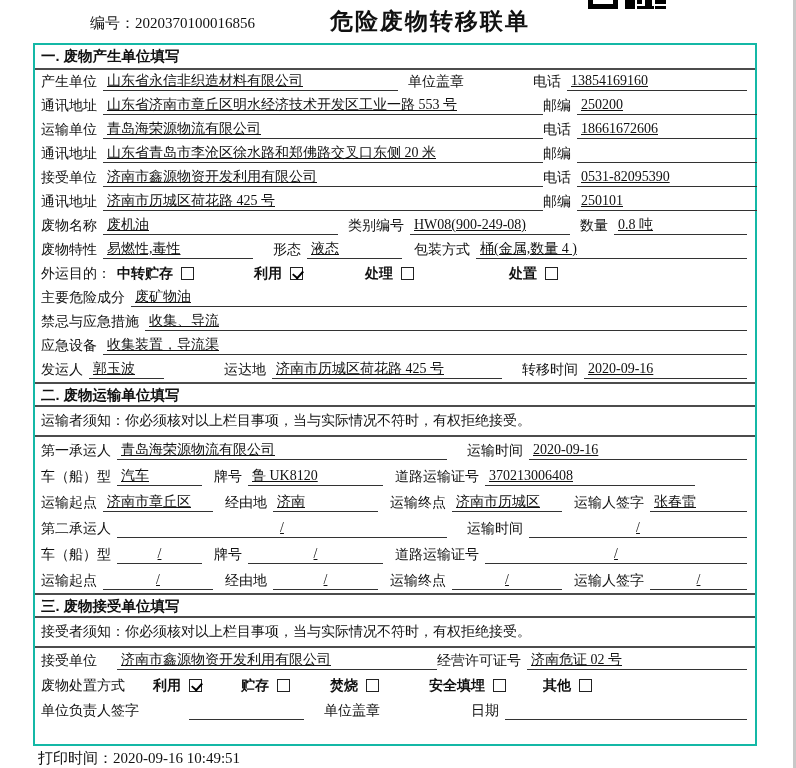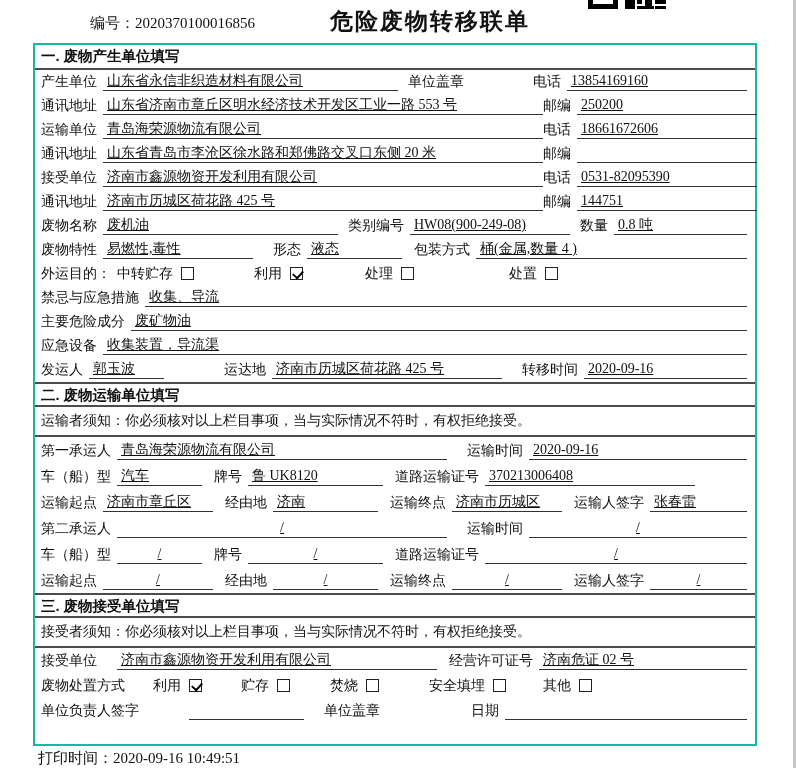--- a/index.html
+++ b/index.html
@@ -19,21 +19,21 @@
   .notice { height:30px; line-height:28px; padding-left:6px; font-size:14px; border-bottom:2px solid #4c4c4c; white-space:nowrap; }
   .row { display:flex; align-items:flex-end; height:24px; padding:0 8px 3px 6px; font-size:14px; }
   .row.r26 { height:26px; }
   .row.r25 { height:25px; }
   .lbl { white-space:nowrap; line-height:18px; flex:none; }
   .val { border-bottom:1.5px solid #333; white-space:nowrap; line-height:18px; height:19px;
          padding-left:4px; margin-left:6px; overflow:hidden; flex:none;text-decoration:underline; }
   .fill { flex:1 1 auto; }
   .c { text-align:center; padding-left:0; }
   .ml-a { margin-left:auto; }
-  .opt { display:flex; align-items:center; height:19px; line-height:18px; flex:none; }
+  .opt { display:flex; align-items:center; height:19px; line-height:18px; flex:none;font-weight:bold; }
   .cb { width:13px; height:13px; border:1.5px solid #222; margin-left:8px; position:relative; flex:none; background:#fff; }
   .cb.checked::after { content:""; position:absolute; left:1.5px; top:1.5px; width:8px; height:5px;
                        border-left:2px solid #000; border-bottom:2px solid #000; transform:rotate(-48deg); }
   .footer { position:absolute; left:38px; top:749px; font-size:15px; white-space:nowrap; }
 </style>
 </head>
 <body>
 
 <div class="page">
 
@@ -92,21 +92,21 @@
       <span class="lbl">接受单位</span>
       <span class="val" style="width:440px">济南市鑫源物资开发利用有限公司</span>
       <span class="lbl ml-a">电话</span>
       <span class="val" style="width:180px">0531-82095390</span>
     </div>
 
     <div class="row">
       <span class="lbl">通讯地址</span>
       <span class="val" style="width:440px">济南市历城区荷花路 425 号</span>
       <span class="lbl ml-a">邮编</span>
-      <span class="val" style="width:180px">144751</span>
+      <span class="val" style="width:180px">250101</span>
     </div>
 
     <div class="row">
       <span class="lbl">废物名称</span>
       <span class="val" style="width:235px">废机油</span>
       <span class="lbl" style="margin-left:10px">类别编号</span>
       <span class="val" style="width:160px">HW08(900-249-08)</span>
       <span class="lbl" style="margin-left:10px">数量</span>
       <span class="val fill">0.8 吨</span>
     </div>
@@ -134,27 +134,27 @@
         <span>处理</span>
         <span class="cb"></span>
       </span>
       <span class="opt" style="margin-left:95px">
         <span>处置</span>
         <span class="cb"></span>
       </span>
     </div>
 
     <div class="row">
+      <span class="lbl">主要危险成分</span>
+      <span class="val fill">废矿物油</span>
+    </div>
+
+    <div class="row">
       <span class="lbl">禁忌与应急措施</span>
       <span class="val fill">收集、导流</span>
-    </div>
-
-    <div class="row">
-      <span class="lbl">主要危险成分</span>
-      <span class="val fill">废矿物油</span>
     </div>
 
     <div class="row">
       <span class="lbl">应急设备</span>
       <span class="val fill">收集装置，导流渠</span>
     </div>
 
     <div class="row">
       <span class="lbl">发运人</span>
       <span class="val" style="width:75px">郭玉波</span>
@@ -220,21 +220,21 @@
       <span class="lbl" style="margin-left:12px">运输人签字</span>
       <span class="val fill c">/</span>
     </div>
 
     <div class="sec-h bt">三. 废物接受单位填写</div>
     <div class="notice">接受者须知：你必须核对以上栏目事项，当与实际情况不符时，有权拒绝接受。</div>
 
     <div class="row r25">
       <span class="lbl">接受单位</span>
       <span class="val" style="width:320px;margin-left:20px">济南市鑫源物资开发利用有限公司</span>
-      <span class="lbl" style="margin-left:12px">经营许可证号</span>
+      <span class="lbl" style="">经营许可证号</span>
       <span class="val fill">济南危证 02 号</span>
     </div>
 
 
     <div class="row r25">
       <span class="lbl">废物处置方式</span>
       <span class="opt" style="margin-left:28px">
         <span>利用</span>
         <span class="cb checked"></span>
       </span>

